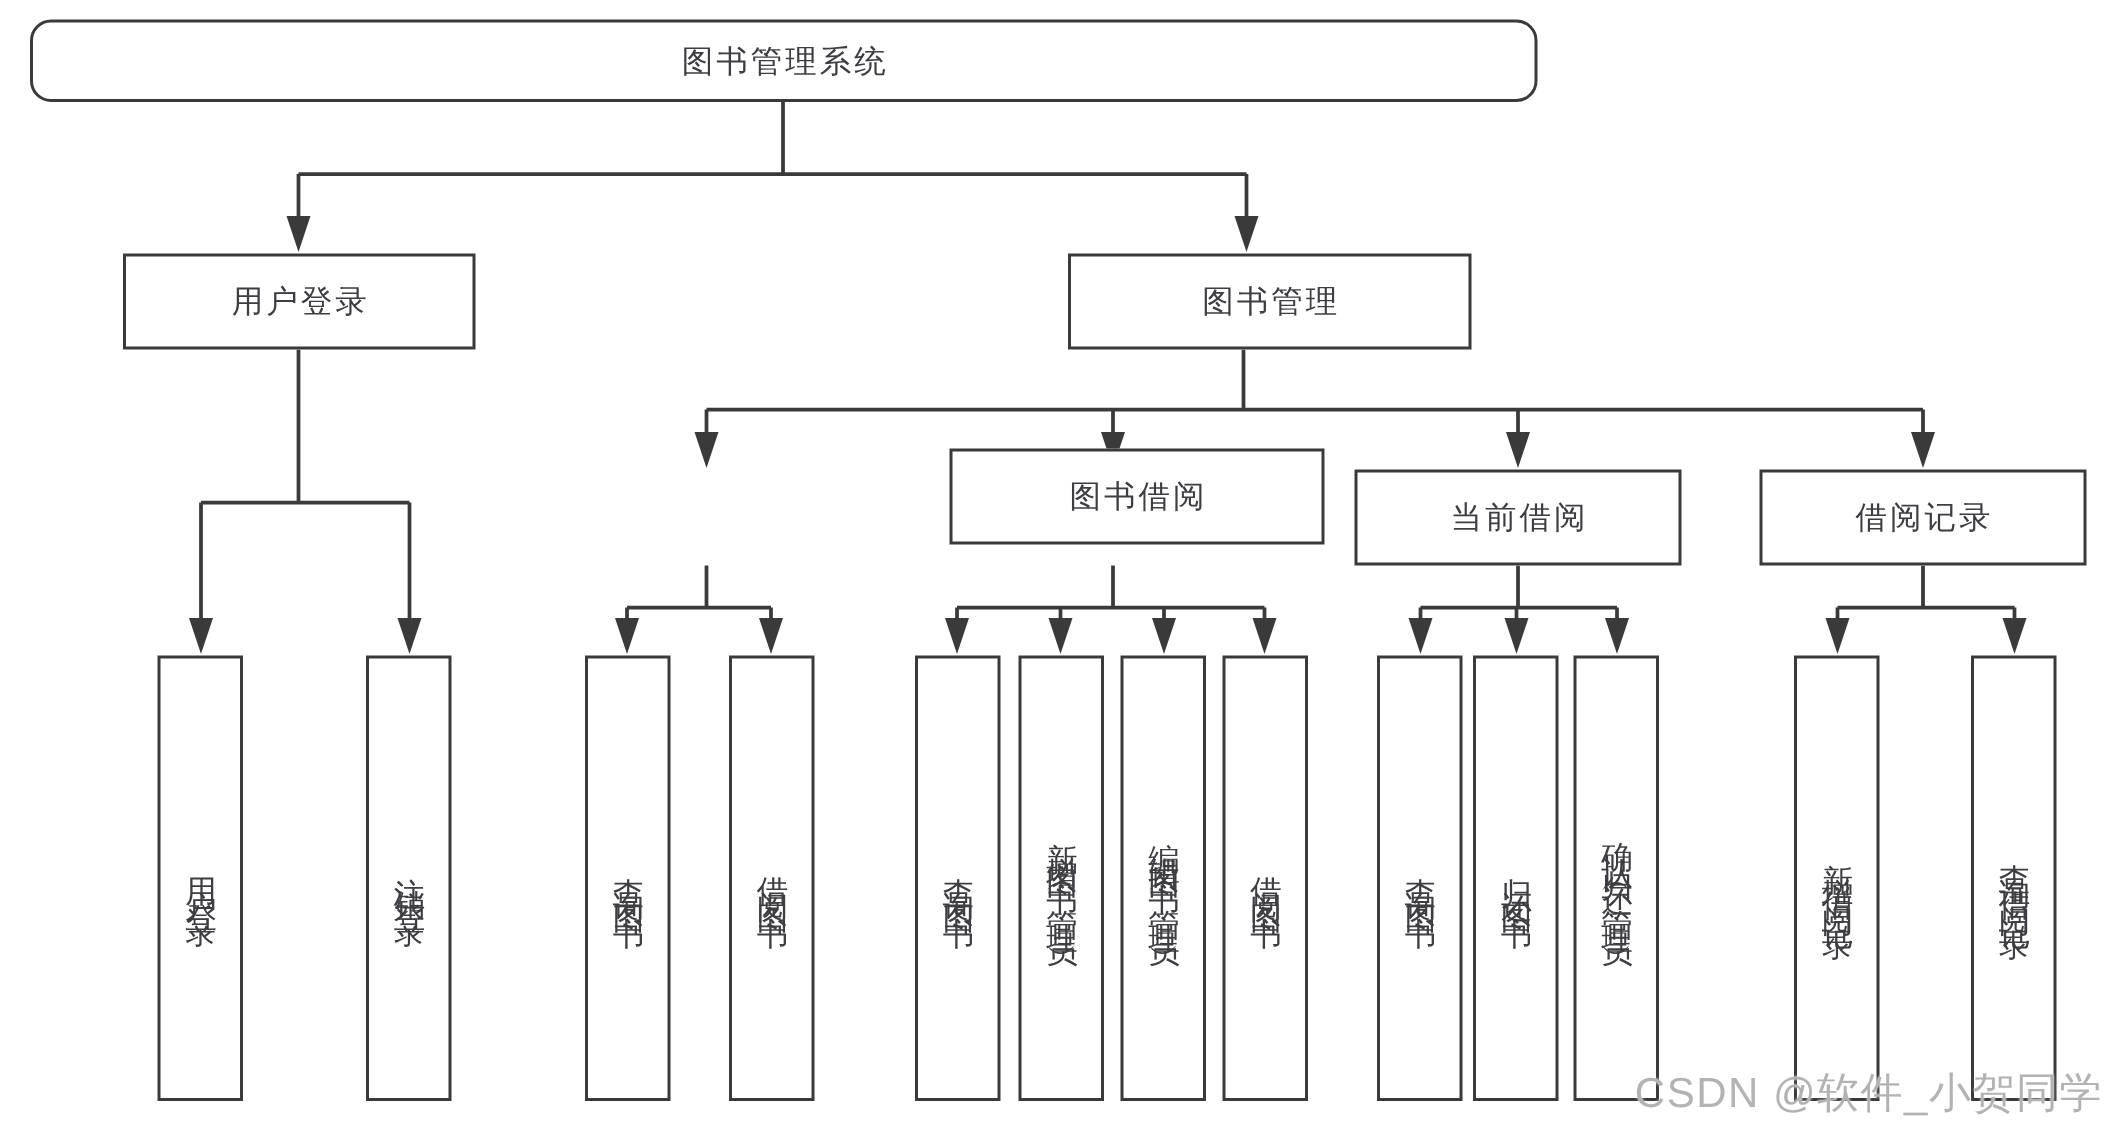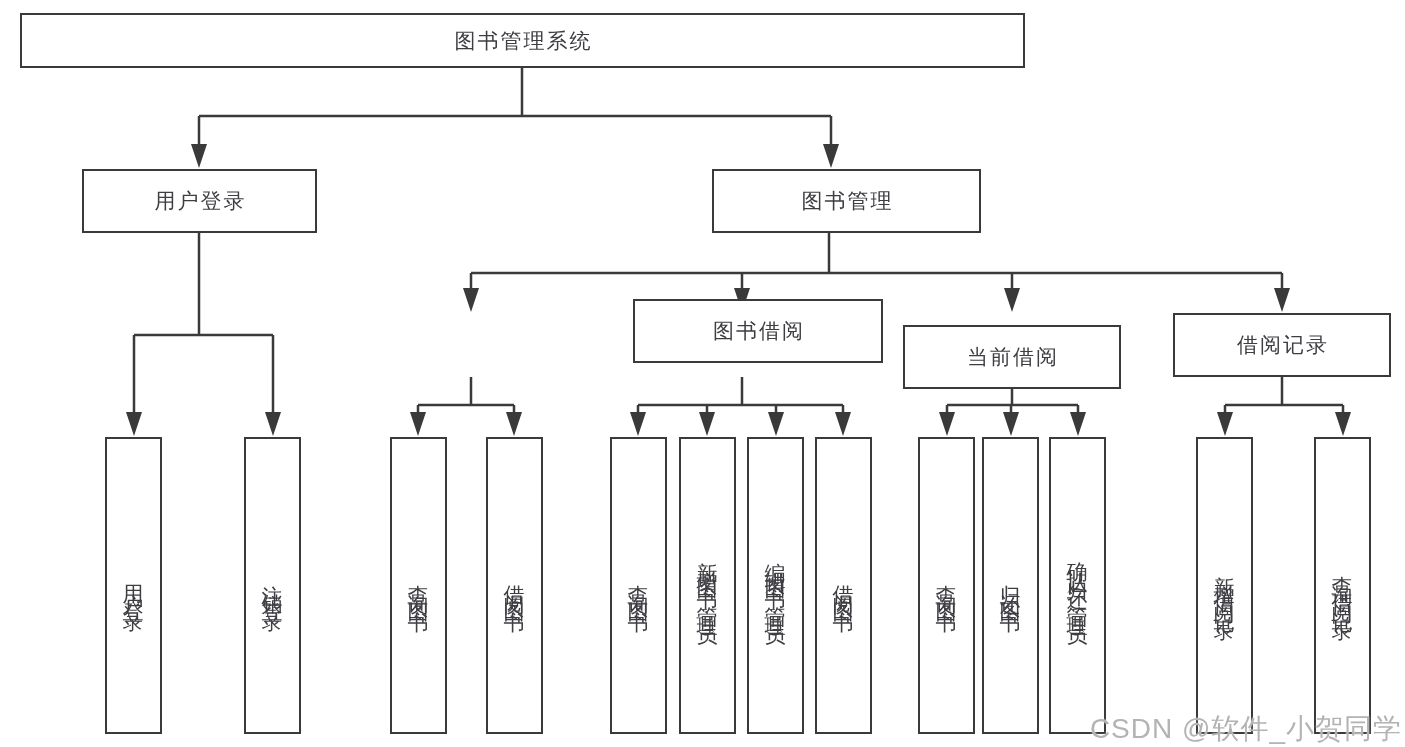--- a/index.html
+++ b/index.html
@@ -84,35 +84,35 @@
       <path d="M699 412 L715 412 L707 436 Z" class="arrowhead"></path>
       <path d="M768 412 L784 412 L776 436 Z" class="arrowhead"></path>
       <path d="M835 412 L851 412 L843 436 Z" class="arrowhead"></path>
       <path d="M939 412 L955 412 L947 436 Z" class="arrowhead"></path>
       <path d="M1003 412 L1019 412 L1011 436 Z" class="arrowhead"></path>
       <path d="M1070 412 L1086 412 L1078 436 Z" class="arrowhead"></path>
       <path d="M1217 412 L1233 412 L1225 436 Z" class="arrowhead"></path>
       <path d="M1335 412 L1351 412 L1343 436 Z" class="arrowhead"></path>
     </svg>
 
-  <div class="box h" style="left:20px;top:13px;width:1005px;height:55px;">
+  <div class="box h" style="left:20px;top:13px;width:1005px;height:55px;border-radius:14px;">
     <span>图书管理系统</span>
   </div>
 
   <div class="box h" style="left:82px;top:169px;width:235px;height:64px;">
     <span>用户登录</span>
   </div>
   <div class="box h" style="left:712px;top:169px;width:269px;height:64px;">
     <span>图书管理</span>
   </div>
 
   <div class="box h" style="left:633px;top:299px;width:250px;height:64px;">
     <span>图书借阅</span>
   </div>
-  <div class="box h" style="left:903px;top:313px;width:218px;height:64px;margin-top:12px;">
+  <div class="box h" style="left:903px;top:313px;width:218px;height:64px;">
     <span>当前借阅</span>
   </div>
   <div class="box h" style="left:1173px;top:313px;width:218px;height:64px;">
     <span>借阅记录</span>
   </div>
 
   <div class="box v" style="left:105px;top:437px;">
     <span>用户登录</span>
   </div>
   <div class="box v" style="left:244px;top:437px;">

